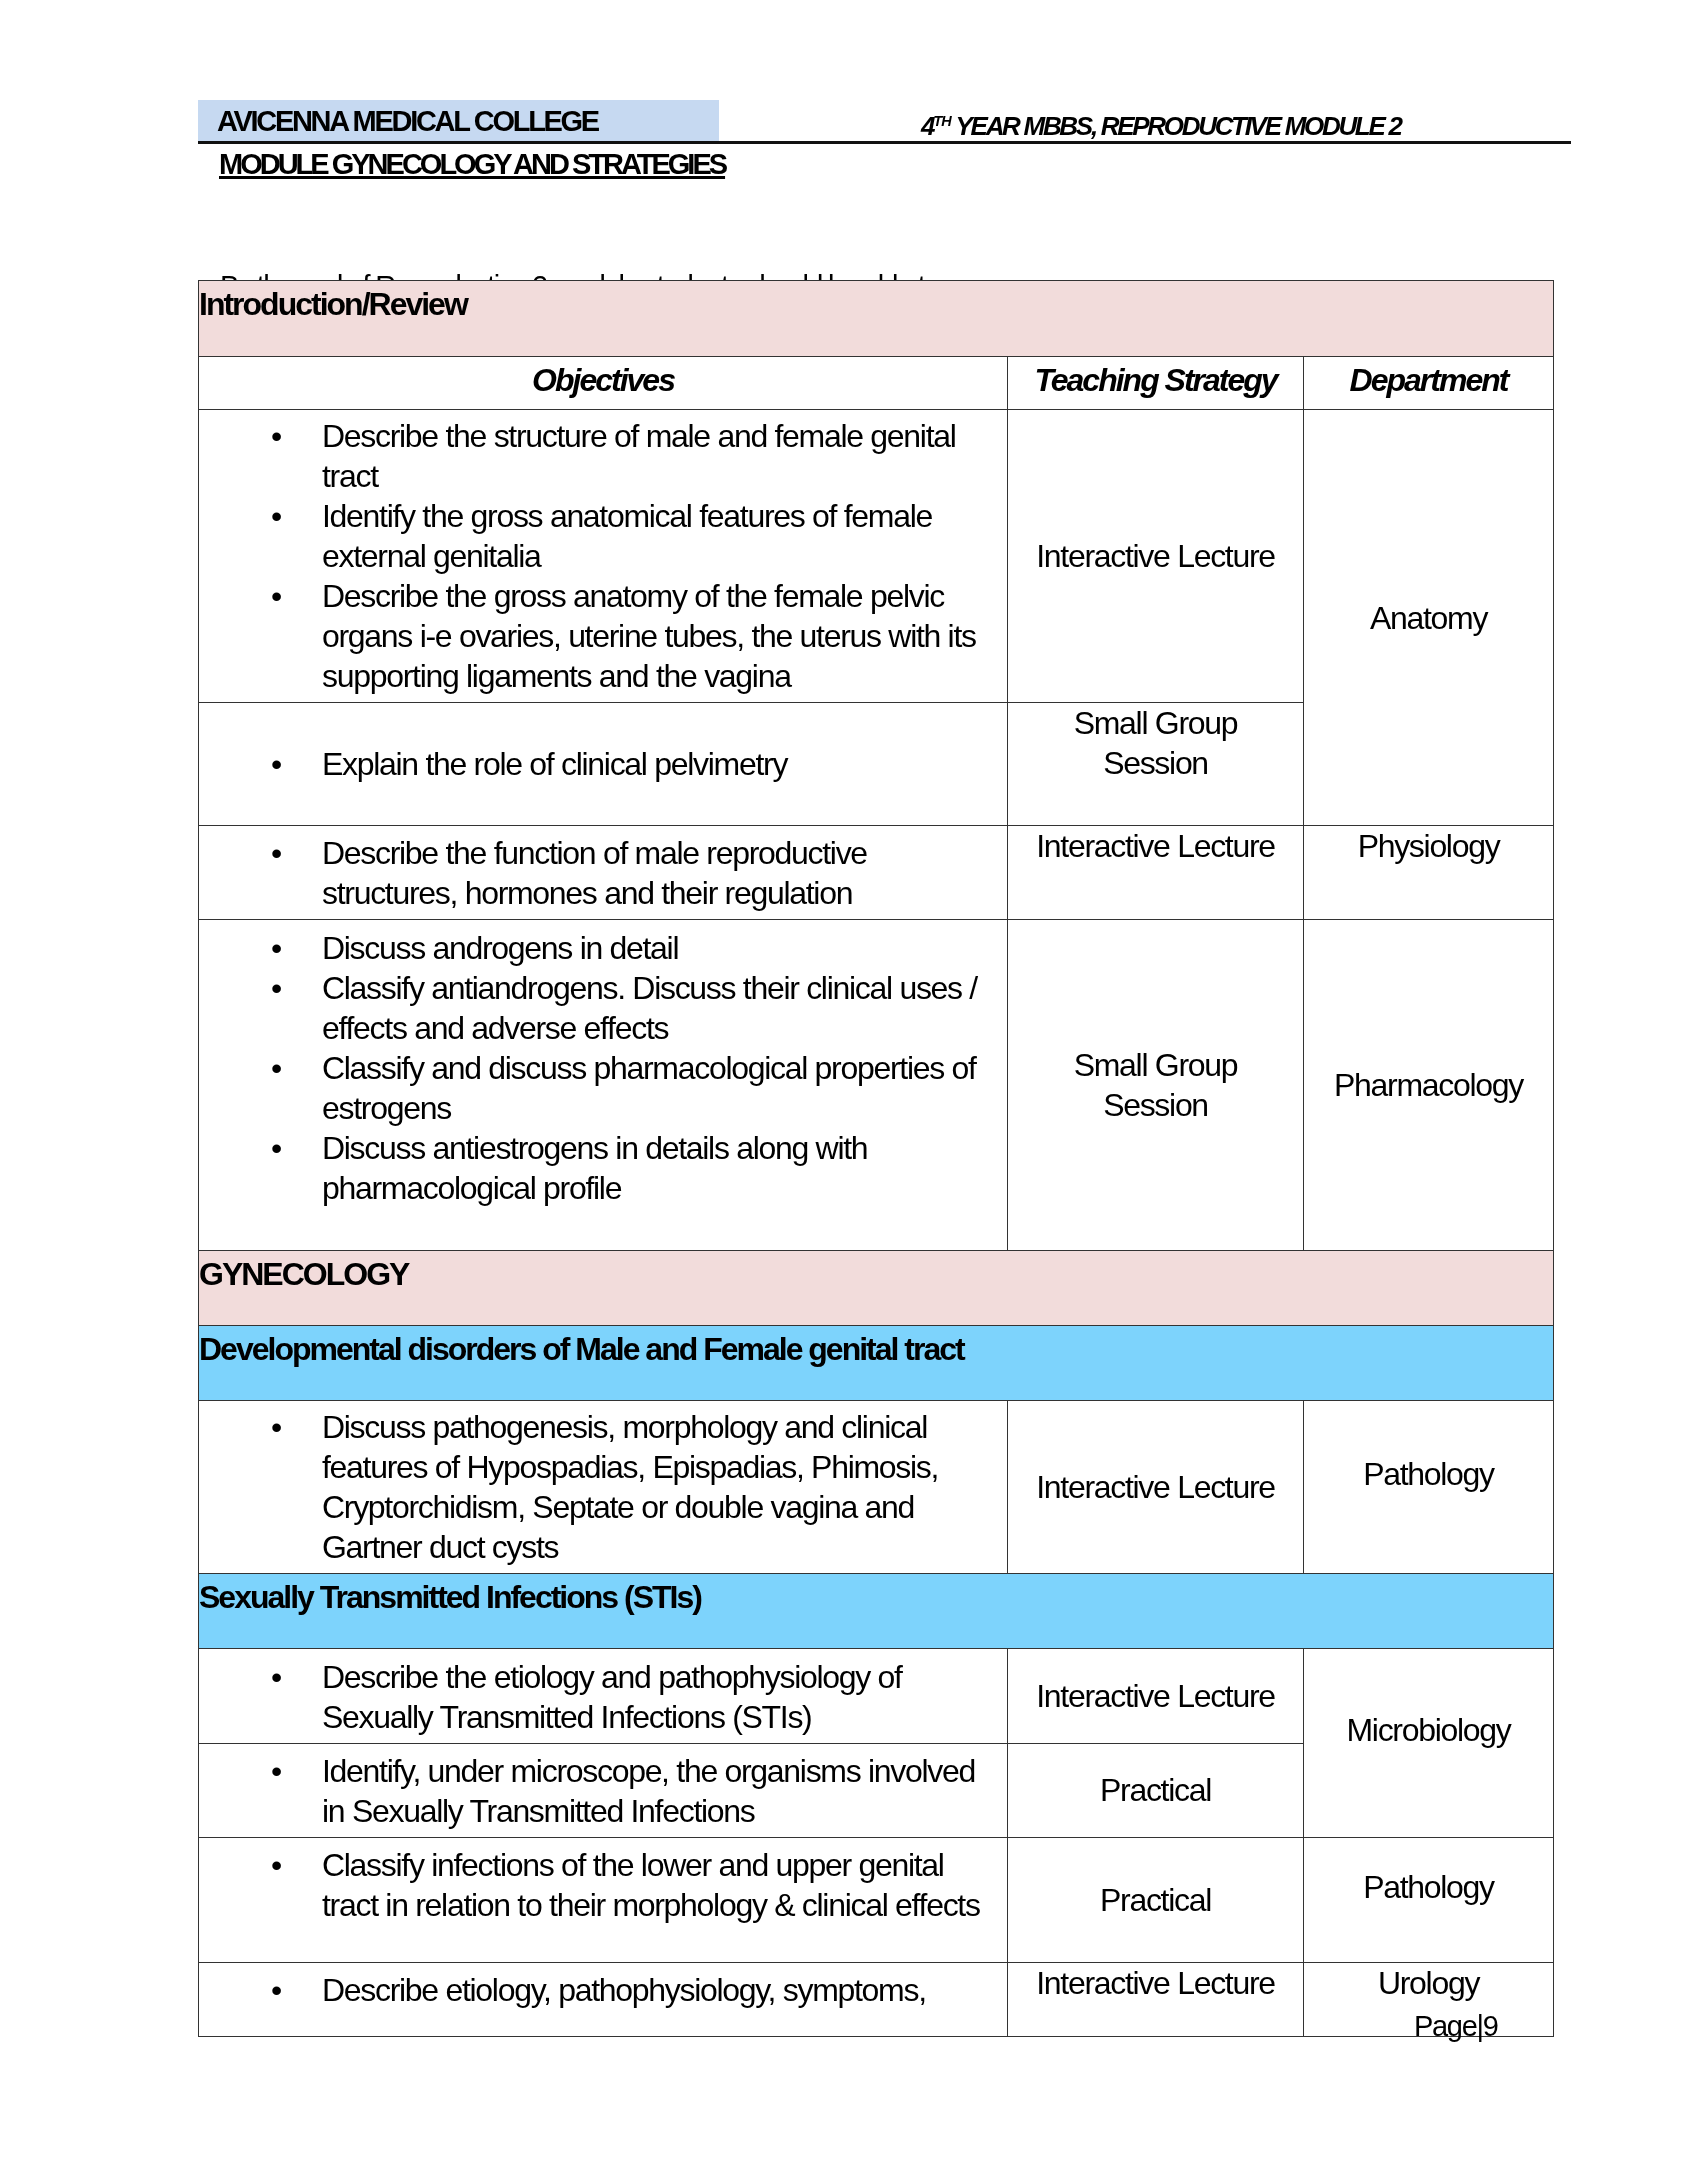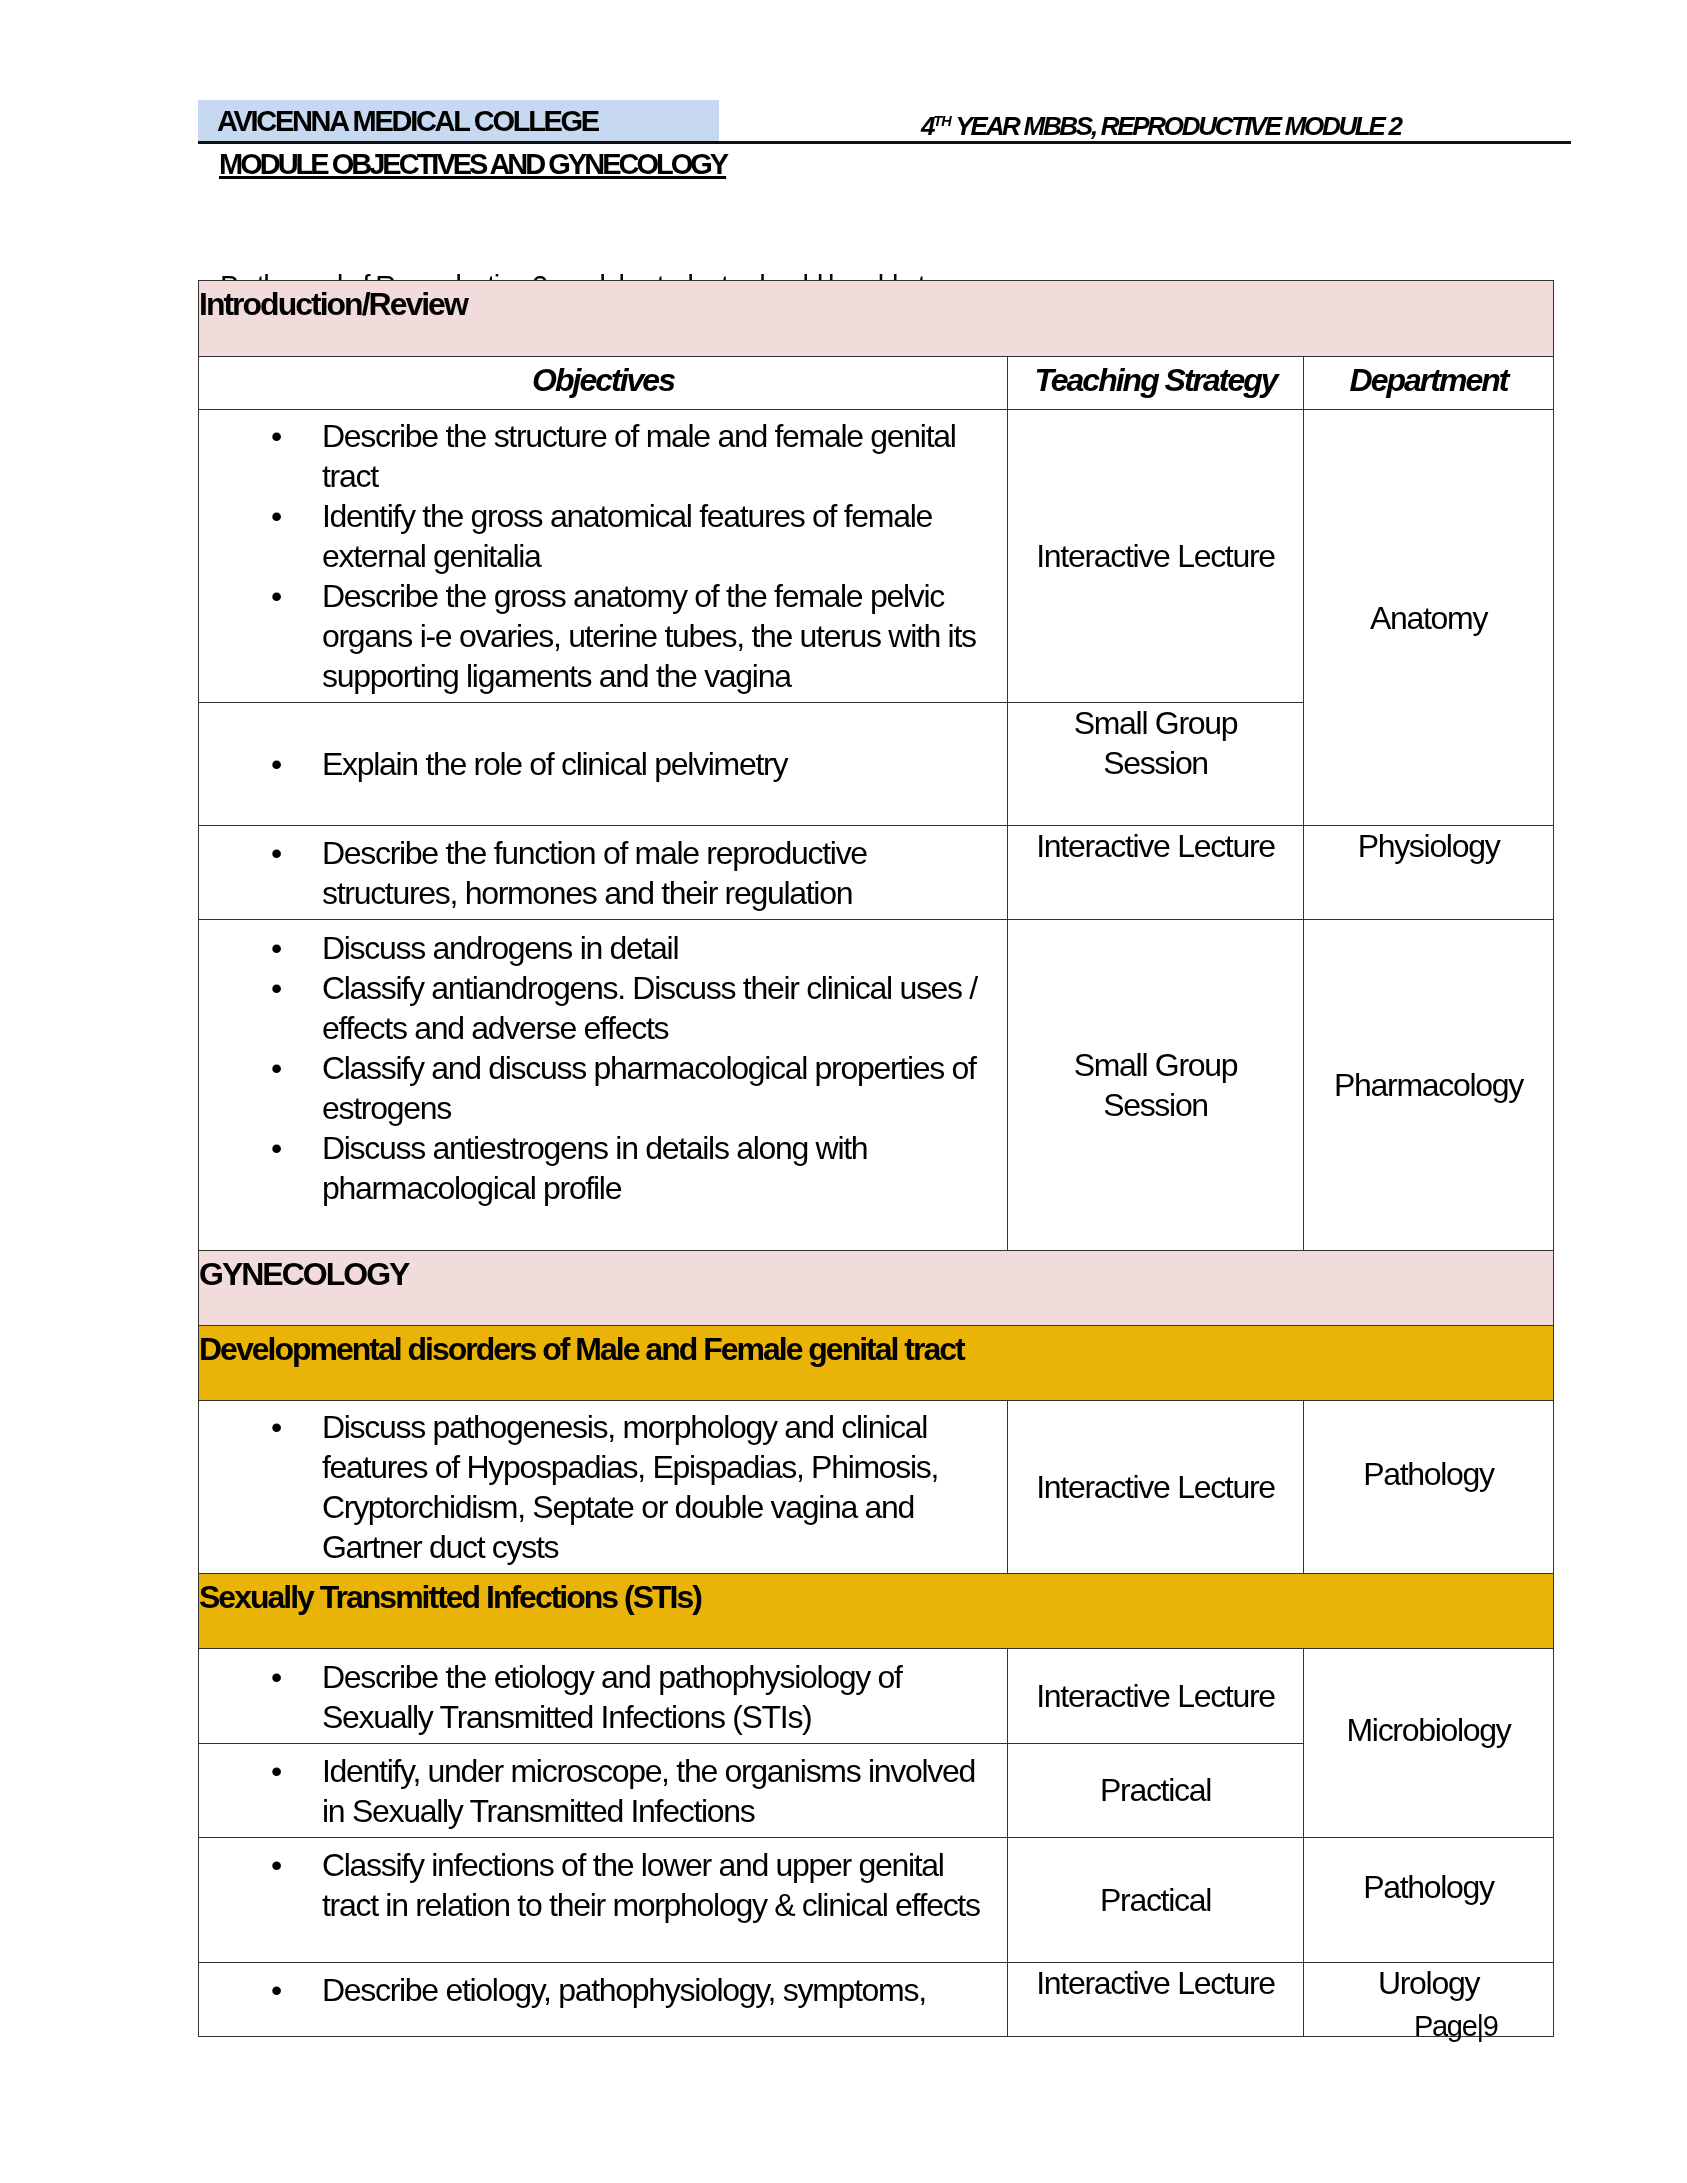--- a/index.html
+++ b/index.html
@@ -13,40 +13,40 @@
   .hdr-right sup { font-size:14.5px; vertical-align:9.2px; letter-spacing:-0.7px; }
   .hdr-rule { position:absolute; left:198px; top:141px; width:1373px; height:2.6px; background:#111; }
   .title { position:absolute; left:219px; top:148px; font-size:29px; font-weight:bold;
            letter-spacing:-3px; text-decoration:underline; text-decoration-thickness:3.3px;
            text-underline-offset:2px; }
   .intro { position:absolute; left:220px; top:224px; font-size:29px; letter-spacing:-1.7px;margin-top:46px; }
 
   table.obj { position:absolute; left:198px; top:280px; width:1354px; border-collapse:collapse; table-layout:fixed; }
   table.obj td { border:1.6px solid #333; padding:0; vertical-align:middle; font-size:32px; line-height:40px; letter-spacing:-1.3px; }
   .sec-pink { background:#F2DCDB; }
-  .sec-gray { background:#eab308; }
+  .sec-gray { background:#7dd3fc; }
   .sec-cell { text-align:left; vertical-align:top !important; font-weight:bold; letter-spacing:-2px !important; padding-top:2.6px !important; }
   .colhead { text-align:center; font-weight:bold; font-style:italic; letter-spacing:-2px !important; vertical-align:top !important; padding-top:2.6px !important; }
   .center { text-align:center; }
   .centertop { text-align:center; vertical-align:top !important; }
   ul.blist { margin:6px; padding:0 0 0 0; list-style:none; }
   ul.blist li { position:relative; padding-left:117px; padding-right:13px; }
   ul.blist li::before { content:"\2022"; position:absolute; left:66px; top:0; font-size:32px; }
   .pad-top { vertical-align:top !important; padding-top:1.3px !important; }
   .pagenum { position:absolute; left:1414px; top:2010px; font-size:29px; letter-spacing:-1.3px; }
 </style>
 </head>
 <body>
 
 <div class="hdr-box"></div>
 <div class="hdr-left">AVICENNA MEDICAL COLLEGE</div>
 <div class="hdr-right"><span>4</span><sup>TH</sup><span> YEAR MBBS,  REPRODUCTIVE MODULE 2</span></div>
 <div class="hdr-rule"></div>
 
-<div class="title">MODULE OBJECTIVES AND GYNECOLOGY</div>
+<div class="title">MODULE GYNECOLOGY AND STRATEGIES</div>
 <div class="intro">By the end of Reproductive 2 module students should be able to:</div>
 
 <table class="obj">
   <colgroup>
     <col style="width:809px">
     <col style="width:296px">
     <col style="width:250px">
   </colgroup>
   <tbody>
       <tr style="height:76px">

